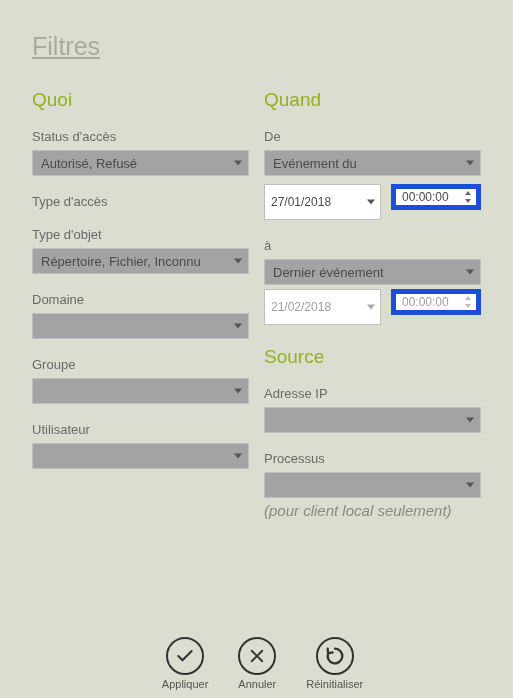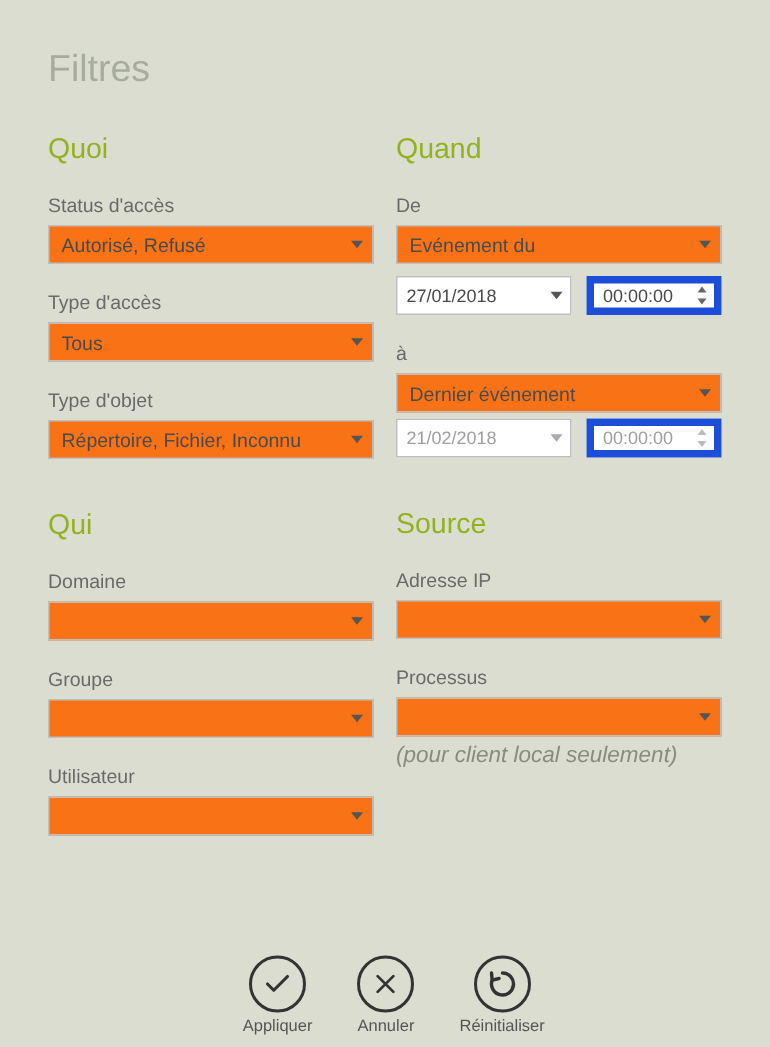--- a/index.html
+++ b/index.html
@@ -11,41 +11,42 @@
     overflow: hidden;
     padding: 32px 32px 0 32px;
     color: #6a6a6a;
     position: relative;
   }
   .page-title {
     font-size: 25px;
     font-weight: 300;
     color: #a8ac9c;
     margin-bottom: 28px;
+    text-decoration: underline;
   }
   .cols {
     display: flex;
     gap: 15px;
   }
   .col { flex: 1; min-width: 0; }
   .section-title {
     color: #92b21f;
     font-size: 19px;
     font-weight: 400;
     margin-bottom: 18px;
   }
   .field-label {
     font-size: 13px;
     color: #6a6a6a;
     margin-bottom: 6px;
   }
   .field { margin-bottom: 18px; }
   .dropdown {
     position: relative;
-    background: #f97316;
+    background: #a3a3a3;
     border: 1px solid #bfbfbf;
     height: 26px;
     display: flex;
     align-items: center;
     padding: 0 22px 0 8px;
     font-size: 13px;
     color: #4a4a4a;
     cursor: pointer;
     width: 100%;
   }
@@ -57,21 +58,21 @@
     width: 0; height: 0;
     border-left: 4px solid transparent;
     border-right: 4px solid transparent;
     border-top: 5px solid #555;
   }
   .row { display: flex; gap: 10px; }
   .date-combo {
     position: relative;
     background: #fff;
     border: 1px solid #bfbfbf;
-    height: 26px;
+    height: 36px;
     display: flex;
     align-items: center;
     padding: 0 18px 0 6px;
     font-size: 12px;
     color: #4a4a4a;
     width: 117px;
     cursor: pointer;
   }
   .date-combo .caret {
     position: absolute;
@@ -169,35 +170,30 @@
     <div class="field">
       <div class="field-label">Status d'accès</div>
       <div class="dropdown">
         <span>Autorisé, Refusé</span>
         <span class="caret"></span>
       </div>
     </div>
 
     <div class="field">
       <div class="field-label">Type d'accès</div>
-      <div class="dropdown">
-        <span>Tous</span>
-        <span class="caret"></span>
-      </div>
     </div>
 
     <div class="field">
       <div class="field-label">Type d'objet</div>
       <div class="dropdown">
         <span>Répertoire, Fichier, Inconnu</span>
         <span class="caret"></span>
       </div>
     </div>
 
-    <div class="section-title" style="margin-top:34px">Qui</div>
 
     <div class="field">
       <div class="field-label">Domaine</div>
       <div class="dropdown">
         <span></span>
         <span class="caret"></span>
       </div>
     </div>
 
     <div class="field">
@@ -256,21 +252,21 @@
         <div class="time-spin disabled">
           <span>00:00:00</span>
           <span class="spin-arrows">
             <span class="spin-up"></span>
               <span class="spin-down"></span>
           </span>
         </div>
       </div>
     </div>
 
-    <div class="section-title" style="margin-top:34px">Source</div>
+    <div class="section-title" style="margin-top:21px">Source</div>
 
     <div class="field">
       <div class="field-label">Adresse IP</div>
       <div class="dropdown">
         <span></span>
         <span class="caret"></span>
       </div>
     </div>
 
 

